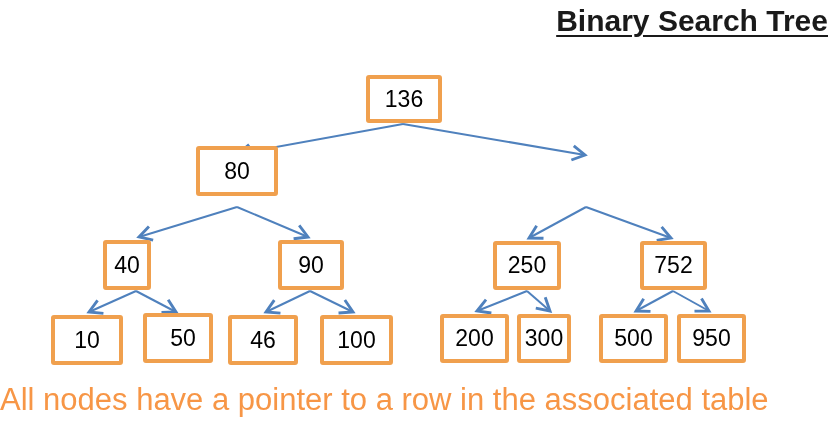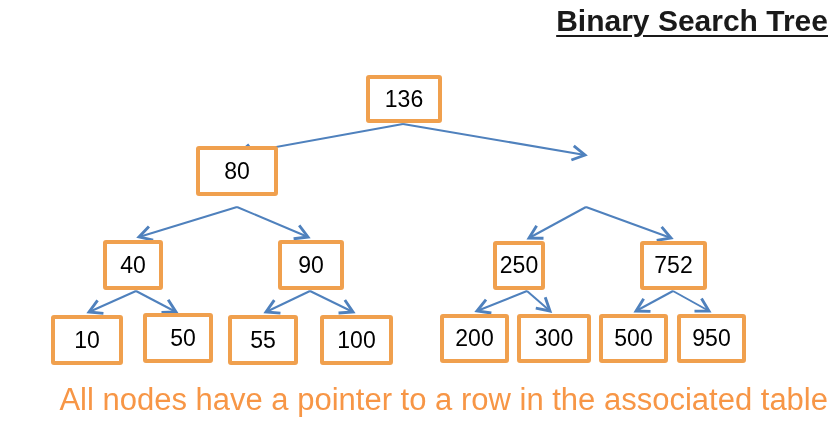--- a/index.html
+++ b/index.html
@@ -51,39 +51,39 @@
     align-items: center;
     justify-content: center;
     font-size: 23px;
     color: var(--node-text, #000000);
   }
   .caption {
     position: absolute;
     left: 0;
     right: 0;
     top: 382px;
-    text-align: right;
+    text-align: left;
     font-size: 31px;
     color: var(--caption-text, #F79646);
     white-space: nowrap;
   }
   
   .n136 { left:366px; top:75px;  width:76px; height:48px; }
   .n80  { left:196px; top:146px; width:82px; height:50px; }
   .n398 { left:552px; top:158px; width:70px; height:48px; }
-  .n40  { left:103px; top:240px; width:60px; height:50px; }
+  .n40  { left:103px; top:240px; width:48px; height:50px; }
   .n90  { left:278px; top:240px; width:66px; height:50px;align-items:center; }
-  .n250 { left:493px; top:241px; width:52px; height:49px; }
+  .n250 { left:493px; top:241px; width:68px; height:49px; }
   .n752 { left:640px; top:241px; width:67px; height:49px; }
   .n10  { left:51px;  top:315px; width:72px; height:50px; }
   .n50  { left:143px; top:313px; width:70px; height:50px;padding-left:10px; }
   .n85  { left:228px; top:315px; width:70px; height:50px; }
   .n100 { left:320px; top:315px; width:73px; height:50px; }
   .n200 { left:440px; top:314px; width:69px; height:49px; }
-  .n300 { left:517px; top:314px; width:74px; height:49px; }
+  .n300 { left:517px; top:314px; width:54px; height:49px; }
   .n500 { left:599px; top:314px; width:69px; height:49px; }
   .n950 { left:677px; top:314px; width:69px; height:49px; }
 </style>
 </head>
 <body>
 
 <div class="canvas">
 
   <div class="title">Binary Search Tree</div>
 
@@ -127,21 +127,21 @@
   <div class="node n752">
       <span>752</span>
     </div>
   <div class="node n10">
       <span>10</span>
     </div>
   <div class="node n50">
       <span>50</span>
     </div>
   <div class="node n85">
-      <span>55</span>
+      <span>46</span>
     </div>
   <div class="node n100">
       <span>100</span>
     </div>
   <div class="node n200">
       <span>200</span>
     </div>
   <div class="node n300">
       <span>300</span>
     </div>

